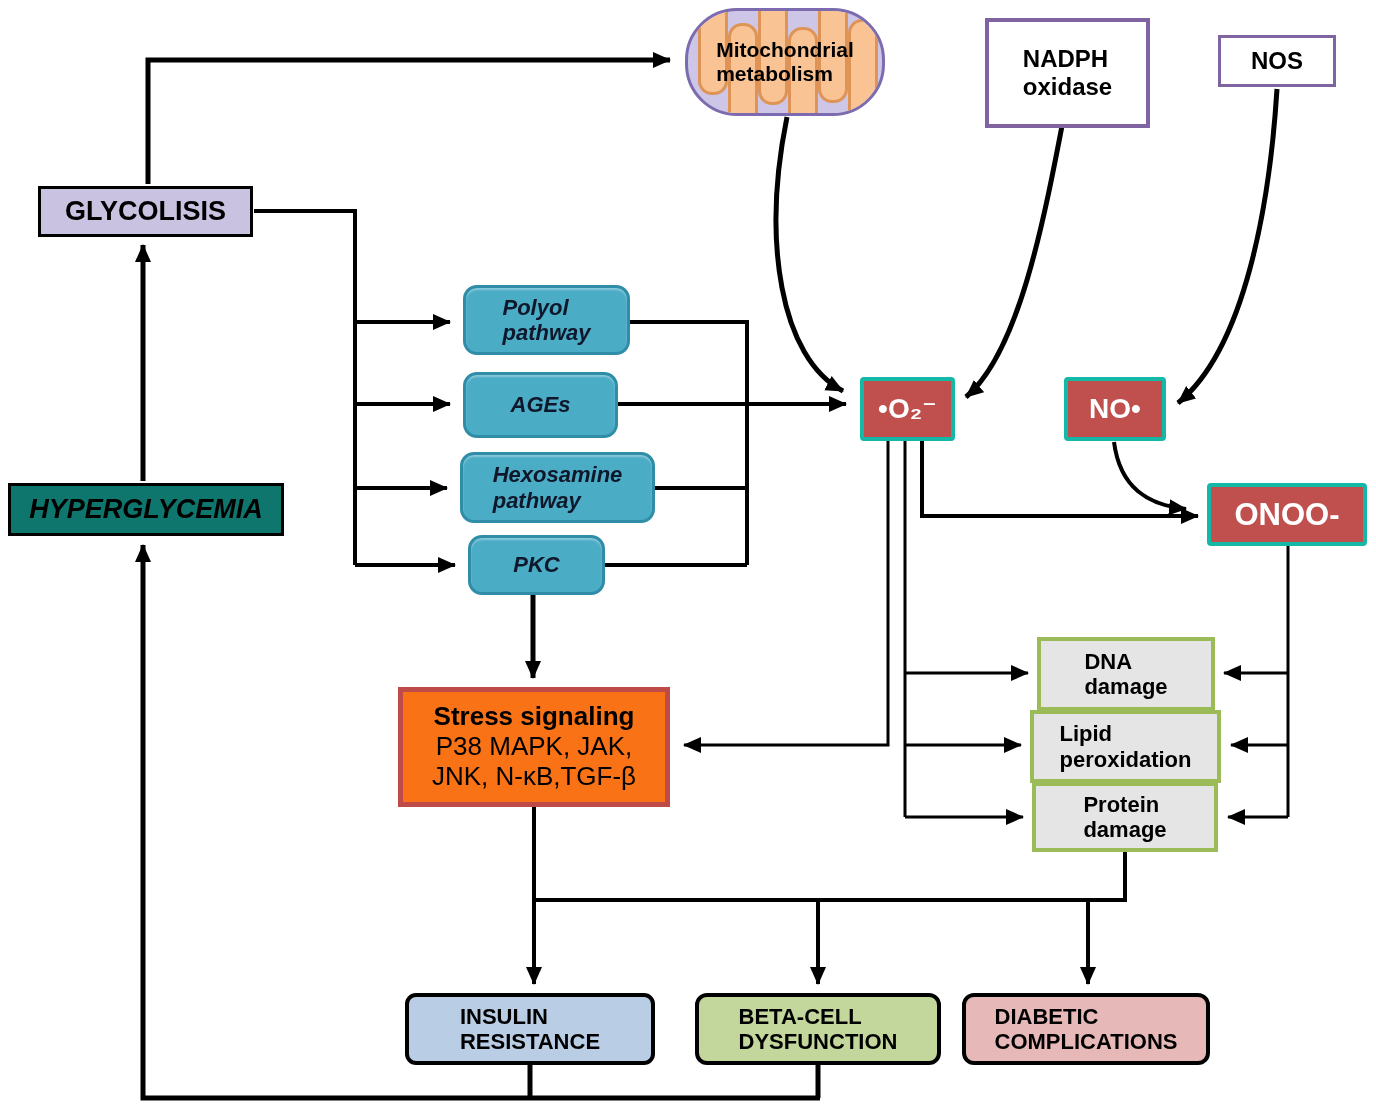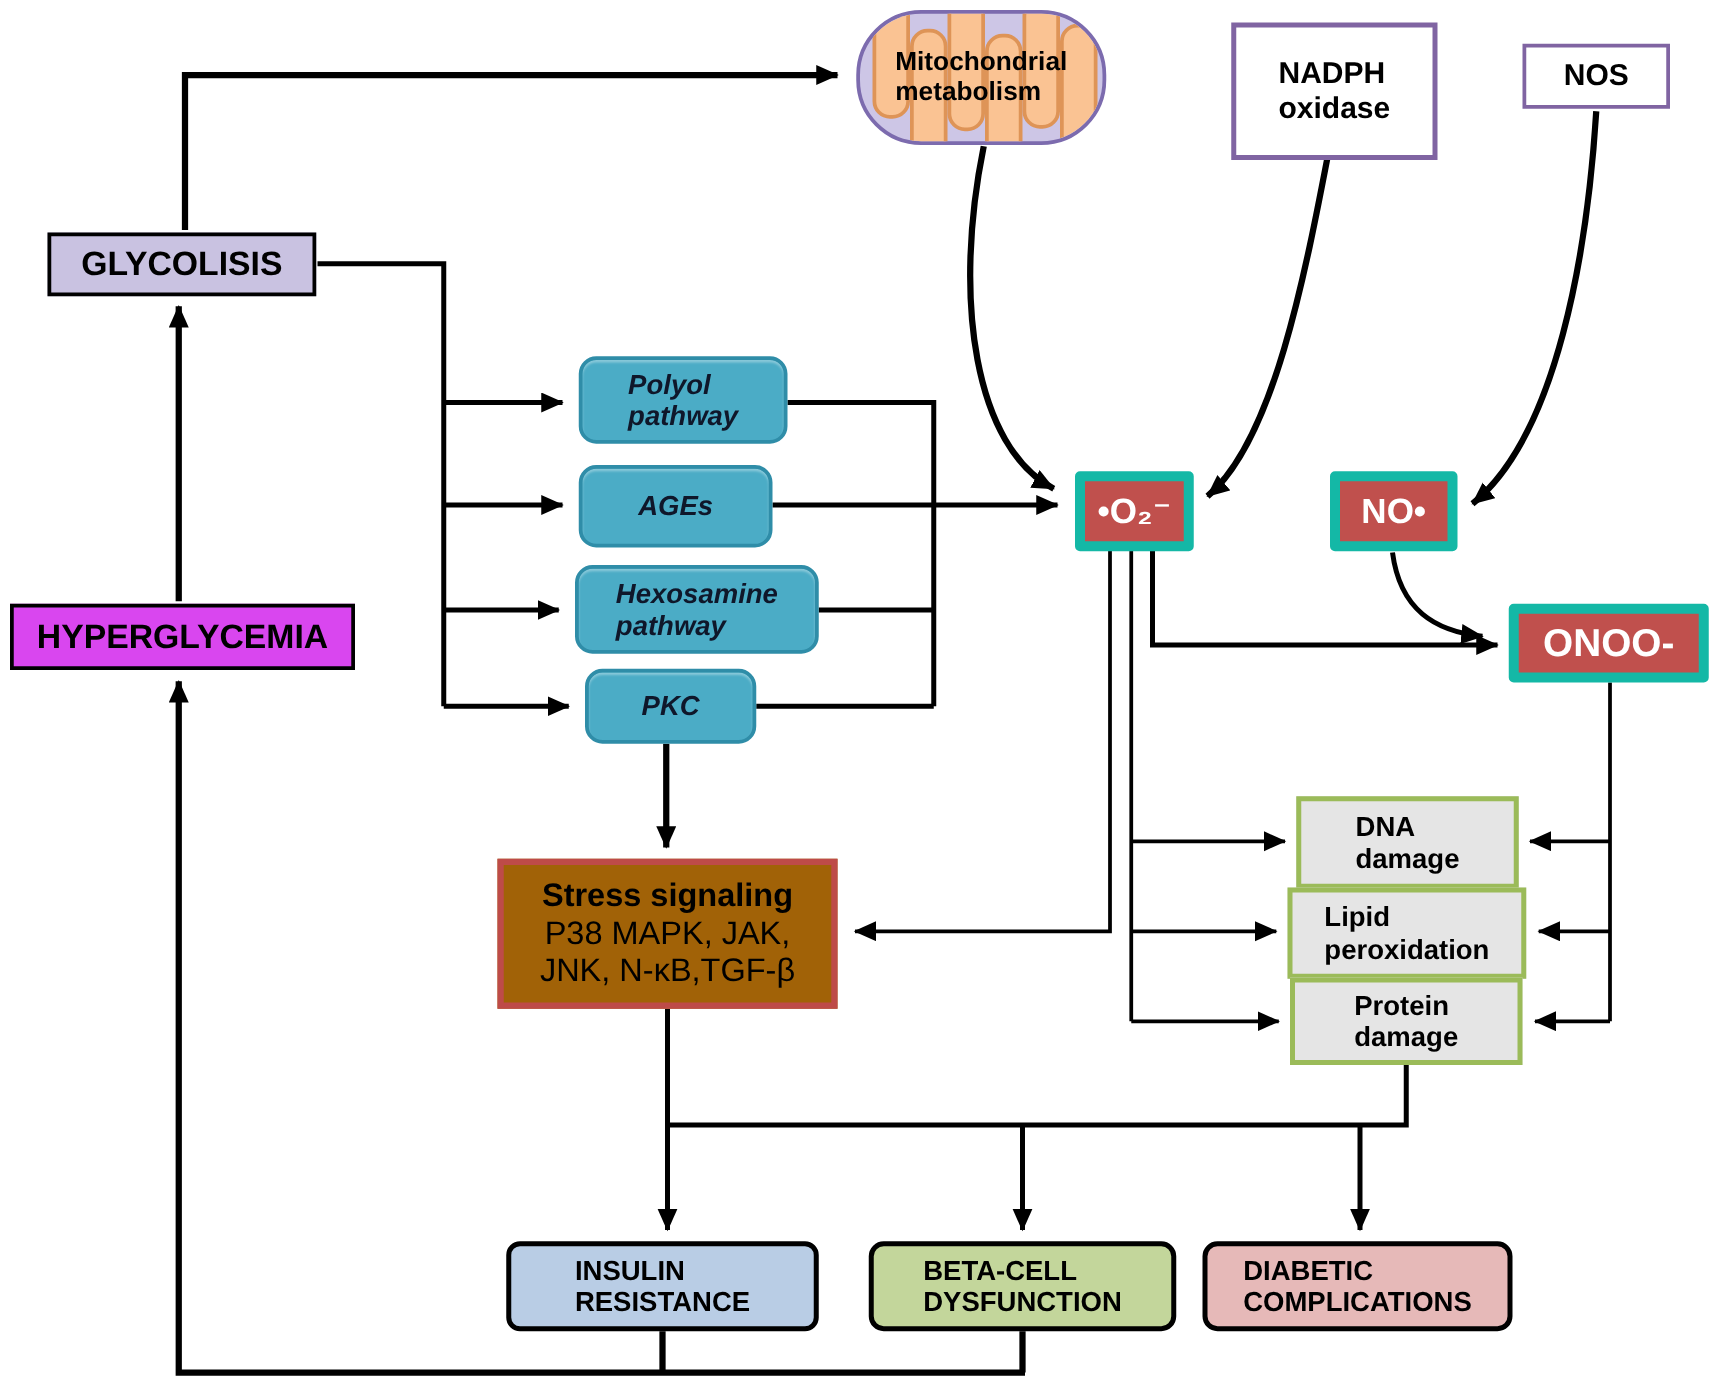--- a/index.html
+++ b/index.html
@@ -7,32 +7,32 @@
     position:relative;width:1376px;height:1105px;background:#ffffff;overflow:hidden;
     font-family:"Liberation Sans","DejaVu Sans",sans-serif;
   }
   #wires{position:absolute;left:0;top:0;z-index:1;}
   .node{
     position:absolute;z-index:2;display:flex;align-items:center;justify-content:center;
     text-align:left;white-space:pre-line;box-sizing:border-box;color:#000;font-weight:bold;
     line-height:1.15;
   }
   .lavender{background:#c9c2e1;border:3px solid #000;font-size:27px;}
-  .orange{background:#d946ef;border:3px solid #000;font-size:27px;}
+  .orange{background:#0f766e;border:3px solid #000;font-size:27px;font-style:italic;}
   .teal{
     background:#4bacc6;border:3px solid #2f8da8;border-radius:14px;color:#0f172a;
     font-style:italic;font-size:22px;box-shadow:inset 0 2px 2px rgba(255,255,255,.35);
   }
   .red{
-    background:#c0504d;border:8px solid #14b8a6;border-radius:4px;color:#fff;font-size:28px;
+    background:#c0504d;border:4px solid #14b8a6;border-radius:4px;color:#fff;font-size:28px;
   }
   .outline-purple{background:#fff;border:4px solid #8064a2;font-size:24px;}
   .outline-green{background:#e5e5e5;border:4px solid #9bbb59;font-size:22px;}
   .stress-box{
-    background:#a16207;border:5px solid #be4b48;font-size:26px;flex-direction:column;
+    background:#f97316;border:5px solid #be4b48;font-size:26px;flex-direction:column;
     padding:6px 8px;
   }
   .stress-box .body{font-weight:normal;}
   .round-bottom{border:4px solid #000;border-radius:12px;font-size:22px;}
   .blue{background:#b9cde5;border-radius:11px;}
   .green{background:#c3d69b;}
   .pink{background:#e6b9b8;}
   
   #mito{
     background:#cdc6e6;border:3px solid #7c6bae;border-radius:52px;overflow:hidden;

